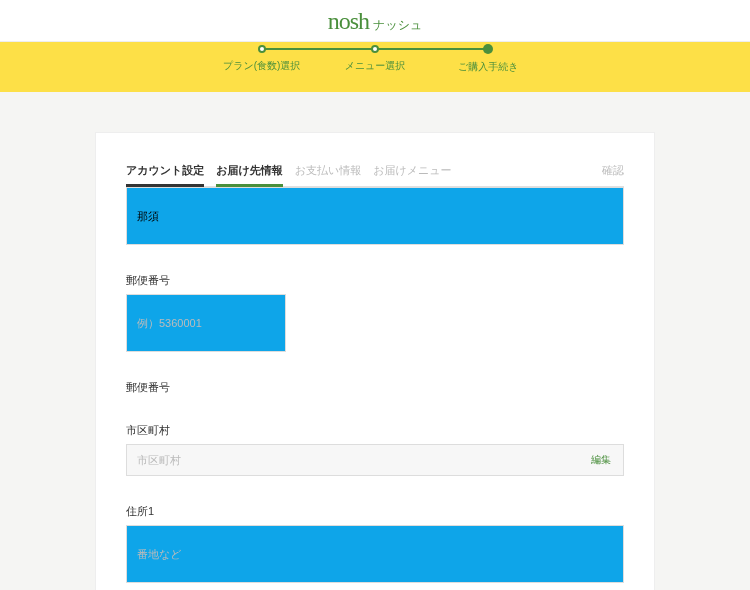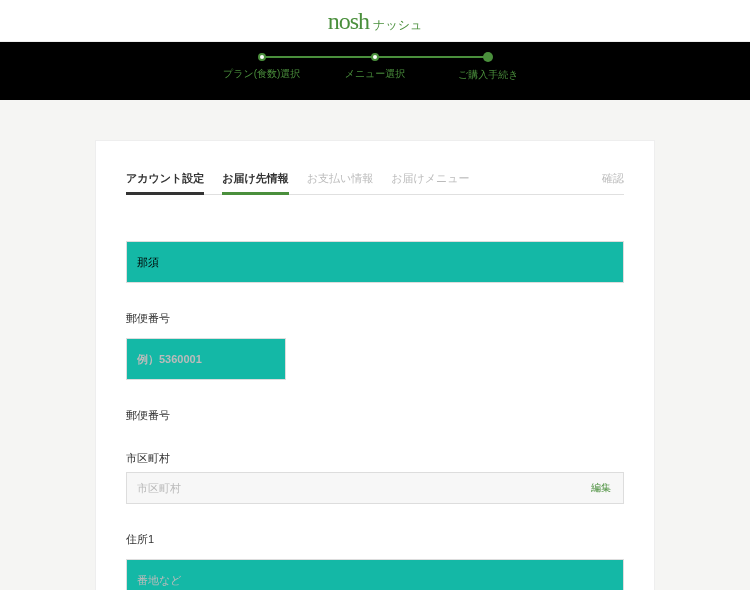--- a/index.html
+++ b/index.html
@@ -24,22 +24,22 @@
       font-size: 24px;
       color: #4a8f3c;
       font-weight: 500;
       letter-spacing: -1px;
     }
     .logo-sub {
       font-size: 12px;
       color: #4a8f3c;
     }
     .stepper {
-      background: #000000;
-      padding: 10px 0 18px;
+      background: #fde047;
+      padding: 2px 0 18px;
       border-top: 1px solid #eee;
     }
     .stepper-inner {
       display: flex;
       justify-content: center;
       align-items: center;
       position: relative;
       width: 340px;
       margin: 0 auto;
     }
@@ -78,23 +78,22 @@
     .line2 { left: 50%; width: 34%; }
     .card {
       width: 560px;
       margin: 40px auto 0;
       background: #fff;
       padding: 30px 30px 0;
       border: 1px solid #eee;
     }
     .tabs {
       display: flex;
-      gap: 18px;
+      gap: 12px;
       border-bottom: 1px solid #e0e0e0;
-      margin-bottom: 40px;
     }
     .tab {
       font-size: 11px;
       padding-bottom: 8px;
       cursor: pointer;
       color: #bbb;
       position: relative;
     }
     .tab.active {
       color: #333;
@@ -129,28 +128,27 @@
       display: block;
     }
     .field-sub {
       font-size: 11px;
       color: #555;
       padding-left: 10px;
       margin-top: 4px;
     }
     .text-input {
       width: 100%;
-      padding: 14px 10px;
+      padding: 22px 10px;
       font-size: 11px;
       border: 1px solid #ddd;
-      background: #14b8a6;
+      background: #0ea5e9;
       outline: none;
-      margin-top: 6px;
-    }
-    .text-input.narrow { width: 160px; font-weight: bold; }
+    }
+    .text-input.narrow { width: 160px; }
     .text-input::placeholder { color: #bbb; }
     .city-row {
       display: flex;
       align-items: center;
       border: 1px solid #ddd;
       background: #f7f7f7;
     }
     .city-input {
       flex: 1;
       padding: 9px 10px;

